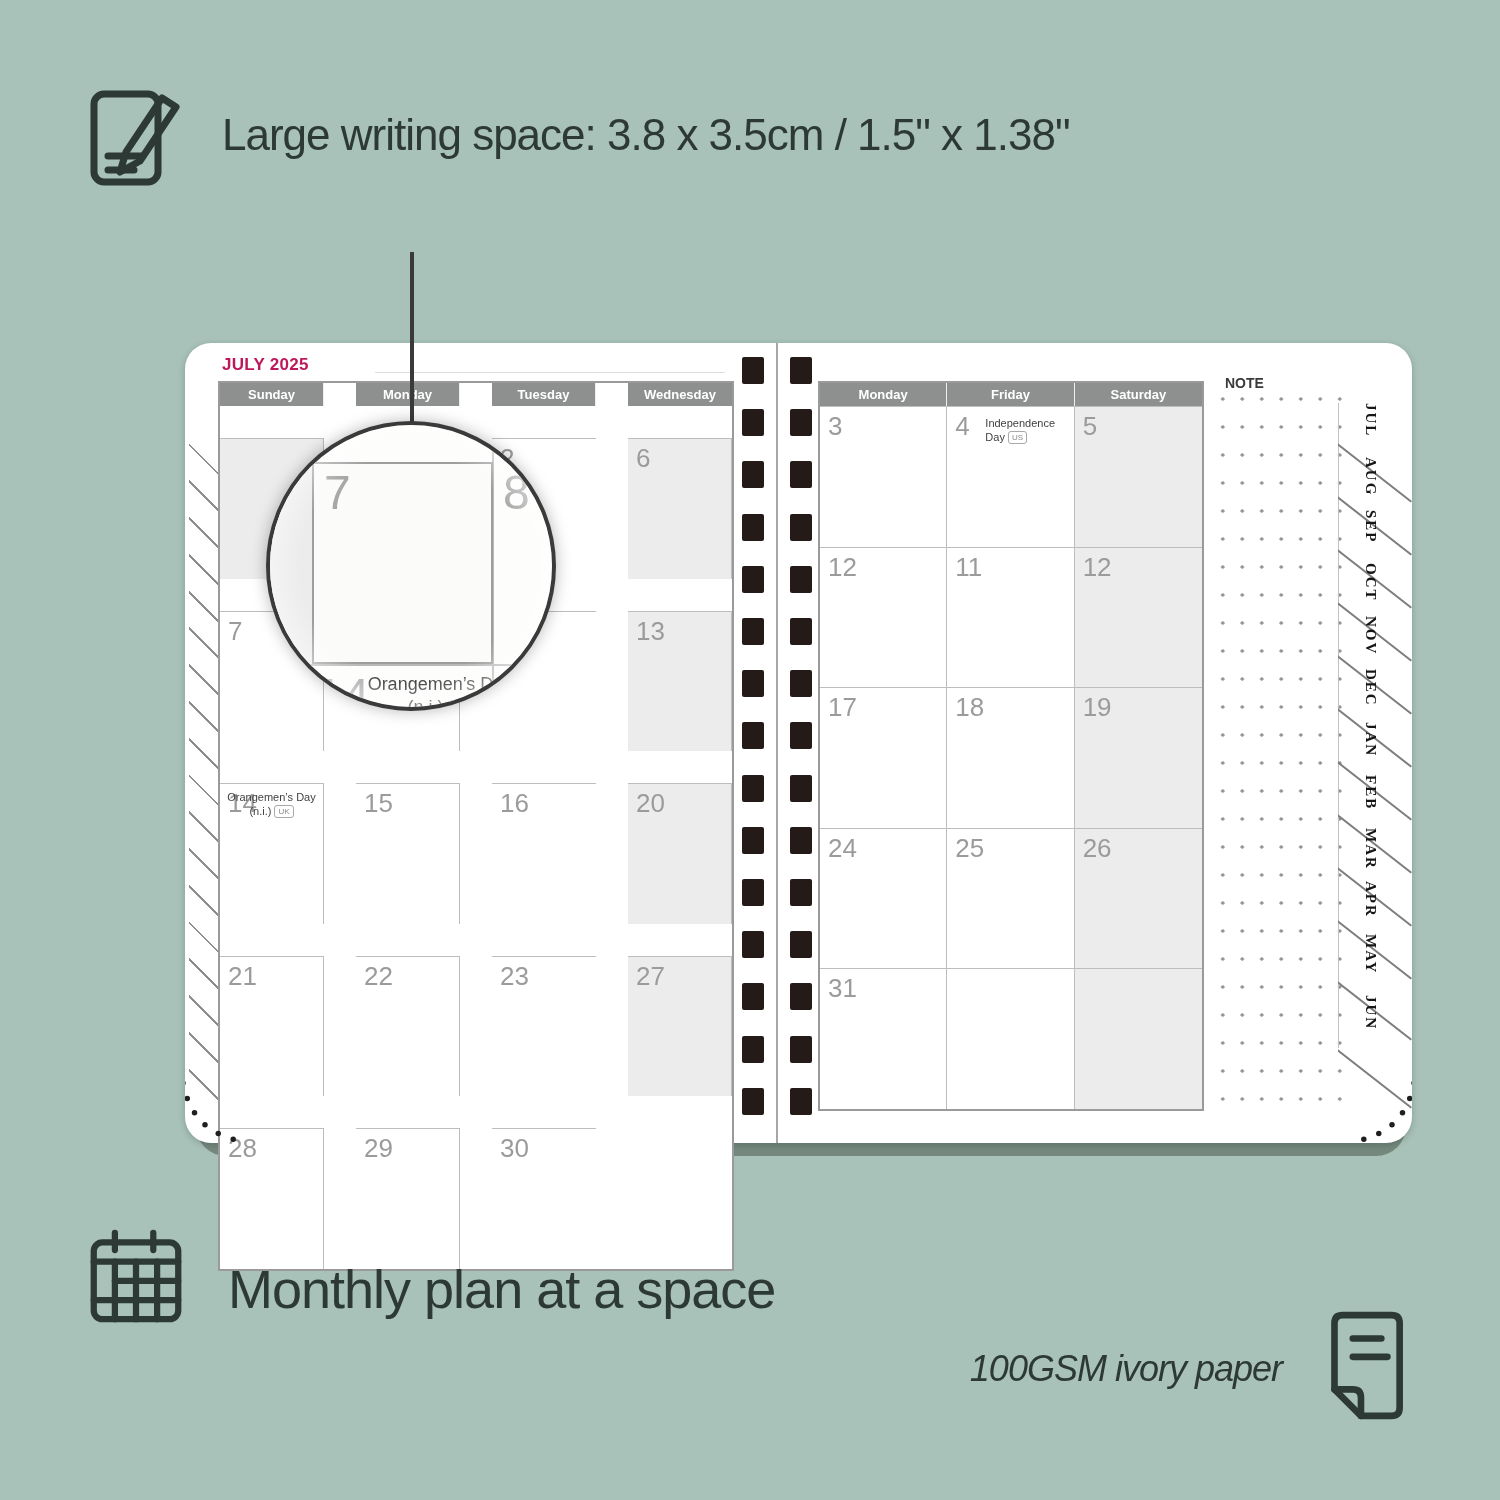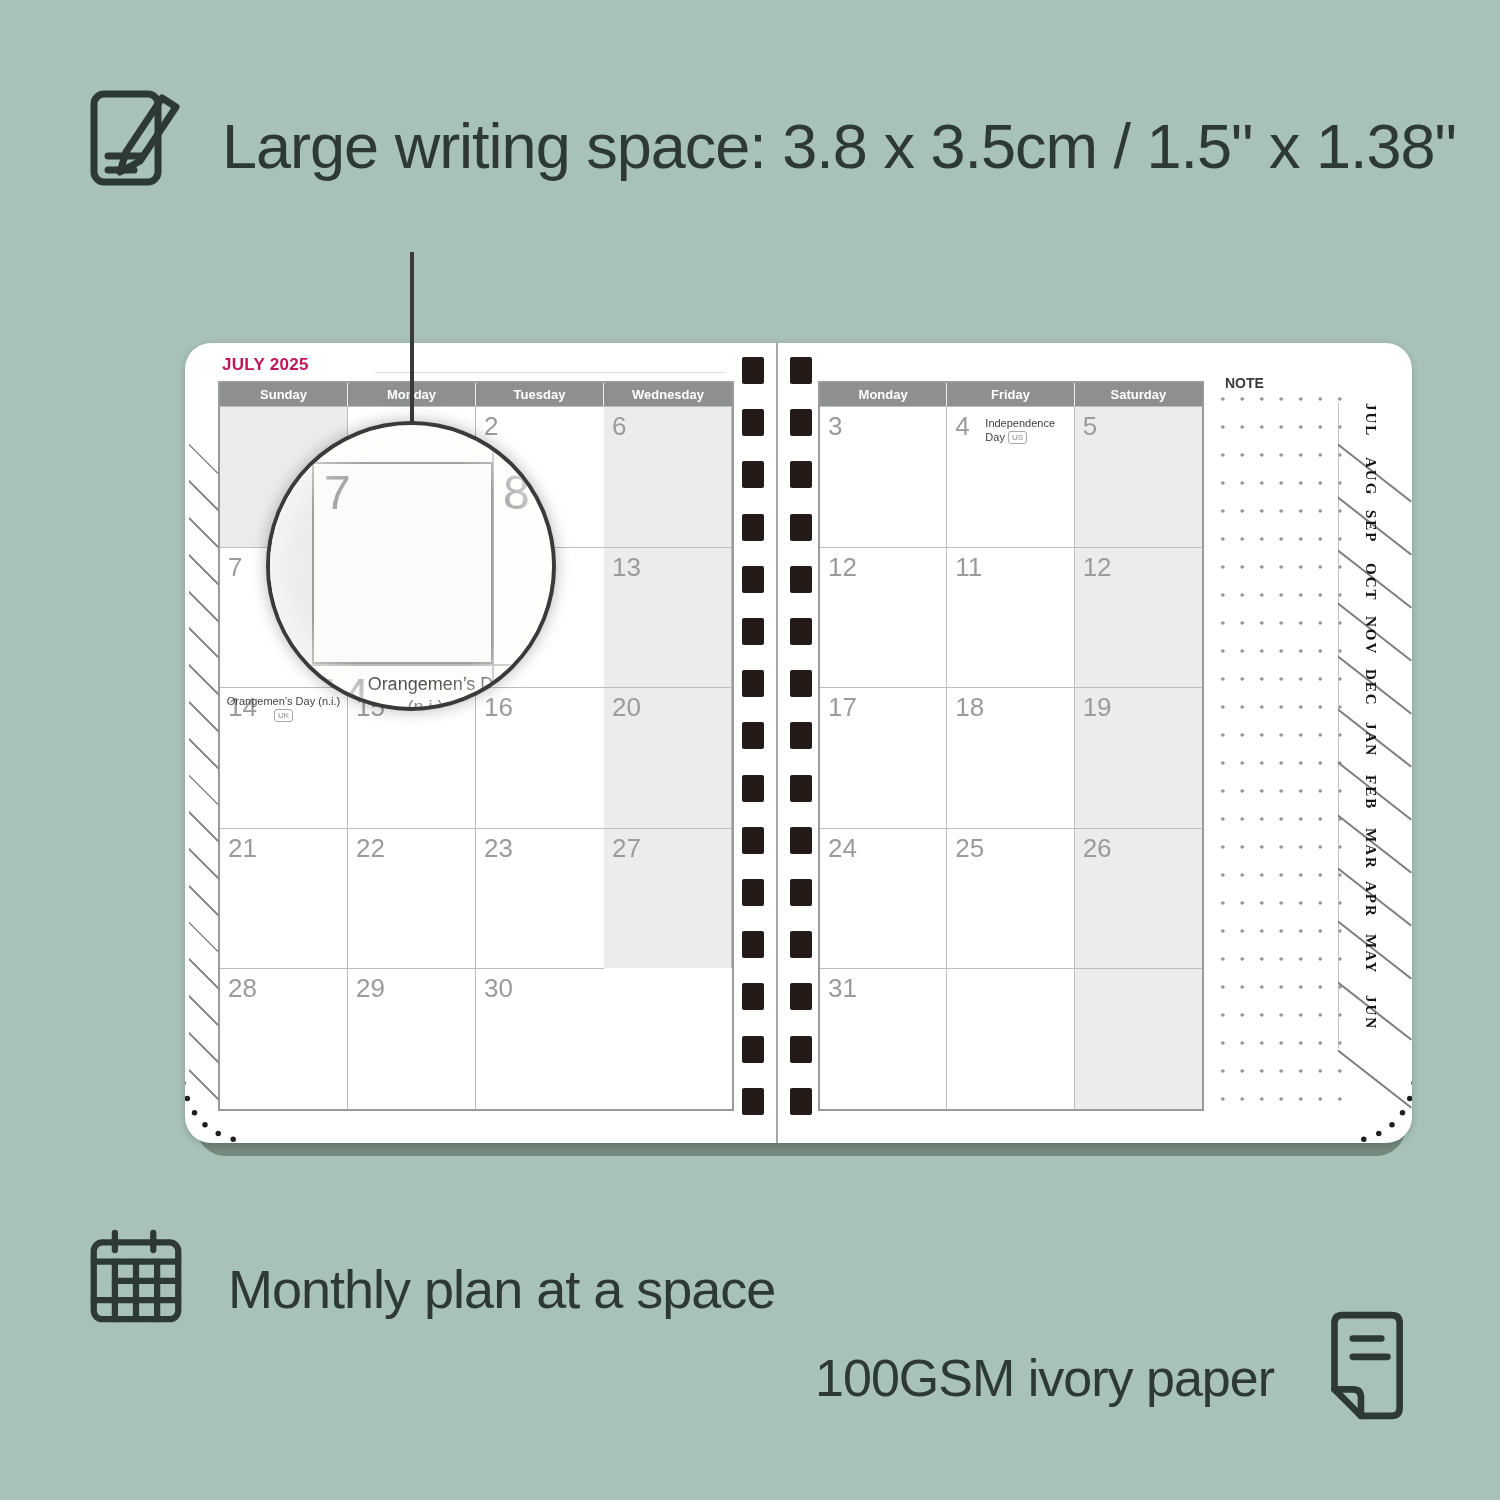--- a/index.html
+++ b/index.html
@@ -1,23 +1,23 @@
 <!DOCTYPE html>
 <html><head>
 <meta charset="utf-8">
 <style>
   html,body{margin:0;padding:0;background:#a8c1b9;}
   .canvas{position:relative;width:1500px;height:1500px;background:#a8c1b9;overflow:hidden;
           font-family:"Liberation Sans",sans-serif;color:#2d3934;}
 
   
   .headline{position:absolute;color:#2d3934;font-weight:400;letter-spacing:-1px;white-space:nowrap;}
-  .h1-text{left:222px;top:110px;font-size:63px;}
+  .h1-text{left:222px;top:110px;font-size:44px;}
   .h2-text{left:228px;top:1258px;font-size:54px;}
-  .h3-text{right:226px;top:1348px;font-size:52px;}
+  .h3-text{right:218px;top:1348px;font-size:36px;font-style:italic;}
   .feature-icon{position:absolute;color:#2d3934;}
   .feature-icon svg{display:block;}
 
   
   .pointer-line{position:absolute;left:410px;top:252px;width:4px;height:176px;background:#3a3a3a;z-index:4;}
 
   
   .spread-shadow{position:absolute;left:196px;top:360px;width:1210px;height:796px;background:#75887e;border-radius:30px;}
   .spread{position:absolute;left:185px;top:343px;width:1227px;height:800px;background:#fff;border-radius:26px;
           box-shadow:0 2px 6px rgba(30,50,42,.25);}
@@ -99,21 +99,21 @@
 
   <div class="pointer-line"></div>
 
   <div class="spread-shadow"></div>
   <div class="spread">
     <div class="month-title">JULY 2025</div>
     <div class="title-line"></div>
     <div class="hatch"></div>
     <div class="gutter"></div>
 
-    <div class="cal cal-left" style="grid-template-columns: repeat(4, 1fr);">
+    <div class="cal cal-left" style="grid-template-columns: repeat(4, 1fr); gap: 32px;">
         <div class="cal-h">Sunday</div>
         <div class="cal-h">Monday</div>
         <div class="cal-h">Tuesday</div>
         <div class="cal-h col-last">Wednesday</div>
         <div class="cell shaded"></div>
         <div class="cell"></div>
         <div class="cell col-last">
           <span class="daynum">2</span>
         </div>
         <div class="cell shaded">

